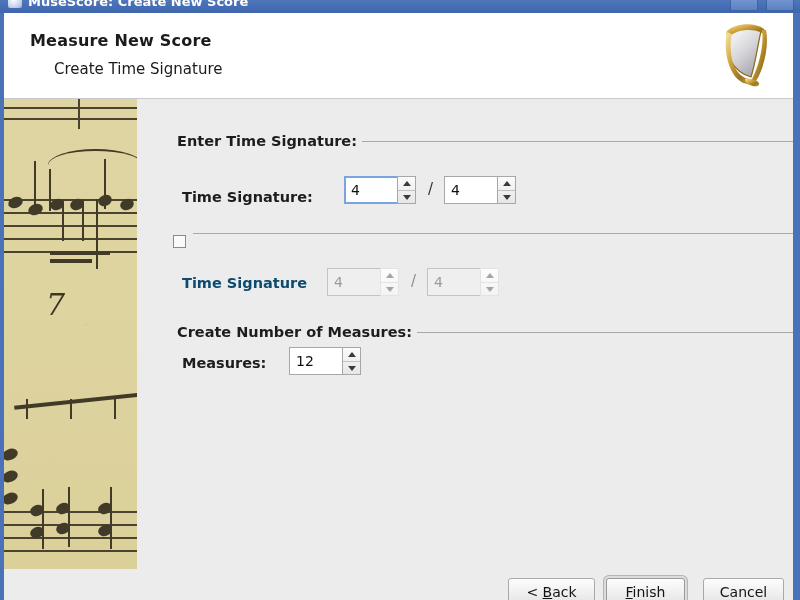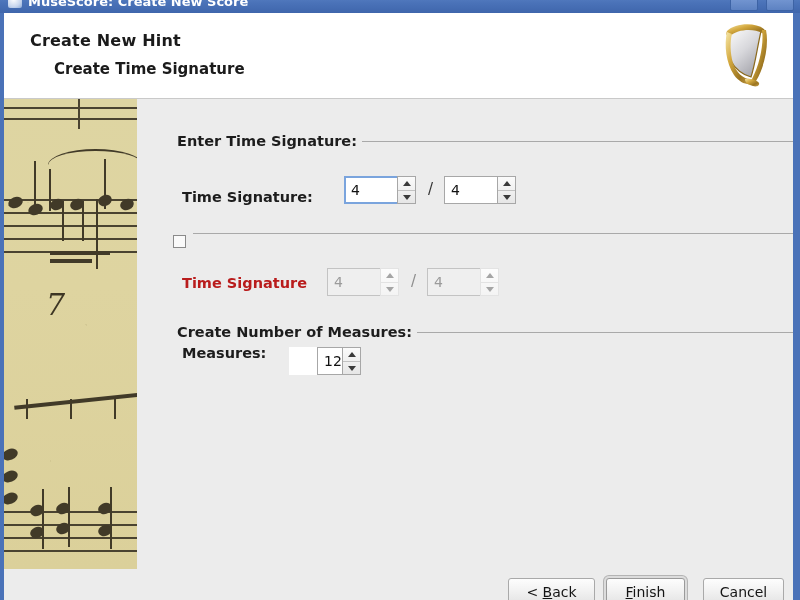--- a/index.html
+++ b/index.html
@@ -77,21 +77,21 @@
     left: 26px; top: 18px;
     font-size: 16px;
     font-weight: bold;
     color: #1b1b1b;
     letter-spacing: 0.2px;
   }
   #header-subtitle {
     position: absolute;
     left: 50px; top: 47px;
     font-size: 15px;
-    font-weight: bold;
+    font-weight: normal;
     color: #1b1b1b;
   }
   #header-logo {
     position: absolute;
     right: 18px; top: 6px;
     width: 60px; height: 72px;
   }
 
   
   #sidebar {
@@ -170,21 +170,21 @@
     background: #a9a9a9;
   }
 
   .field-label {
     position: absolute;
     font-size: 14.5px;
     font-weight: bold;
     color: #1d1d1d;
     white-space: nowrap;
   }
-  .field-label.disabled { color: #b91c1c; }
+  .field-label.disabled { color: #0c4a6e; }
 
   
   .spin {
     position: absolute;
     height: 28px;
     display: flex;
     background: #ffffff;
     box-sizing: border-box;
   }
   .spin .sp-text {
@@ -298,21 +298,21 @@
     <span class="tb-icon"></span><span>MuseScore: Create New Score</span>
     <span id="tb-buttons">
       <span></span>
       <span></span>
     </span>
   </div>
 
   <div id="dialog">
 
     <div id="header">
-      <div id="header-title">Create New Hint</div>
+      <div id="header-title">Measure New Score</div>
       <div id="header-subtitle">Create Time Signature</div>
       <svg id="header-logo" viewBox="0 0 60 72">
         <defs>
           <linearGradient id="gold" x1="0" y1="0" x2="1" y2="1">
             <stop offset="0%" stop-color="#f6e7a8"></stop>
             <stop offset="35%" stop-color="#d4a93f"></stop>
             <stop offset="70%" stop-color="#9a7420"></stop>
             <stop offset="100%" stop-color="#caa24a"></stop>
           </linearGradient>
           <linearGradient id="silver" x1="0" y1="0" x2="0.6" y2="1">
@@ -439,23 +439,23 @@
           <div class="sp-up"></div>
           <div class="sp-dn"></div>
         </div>
       </div>
 
       <div class="group-head" style="left:40px; top:225px;">
         <span class="gh-label">Create Number of Measures:</span>
         <span class="gh-rule"></span>
       </div>
 
-      <div class="field-label" style="left:45px; top:246px;">Measures:</div>
-
-      <div class="spin" style="left:152px; top:248px; width:72px;padding-left:28px;">
+      <div class="field-label" style="left:45px; top:256px;">Measures:</div>
+
+      <div class="spin" style="left:152px; top:248px; width:72px;">
         <div class="sp-text">12</div>
         <div class="sp-btns">
           <div class="sp-up"></div>
           <div class="sp-dn"></div>
         </div>
       </div>
 
     </div>
 
     <div id="footer">

